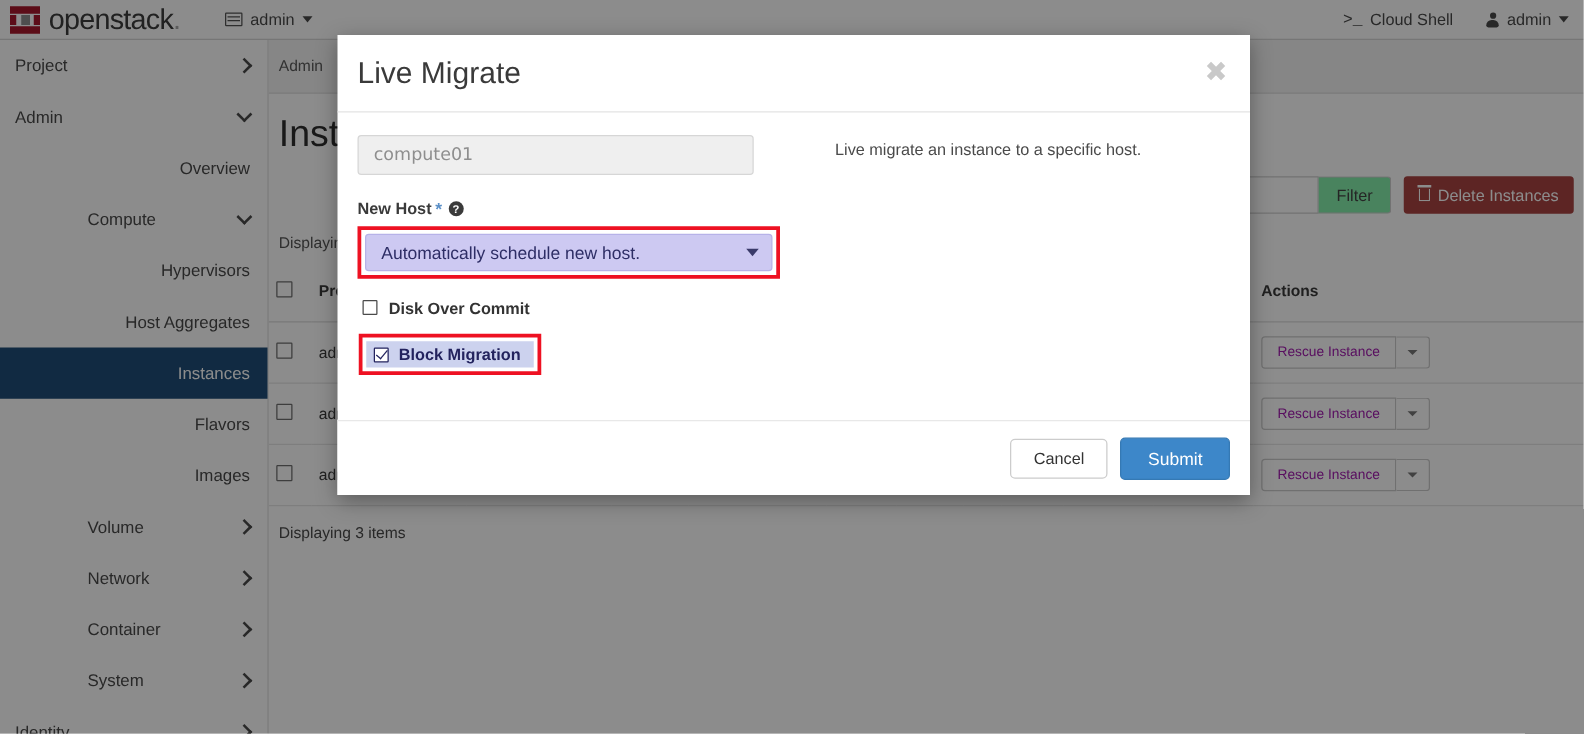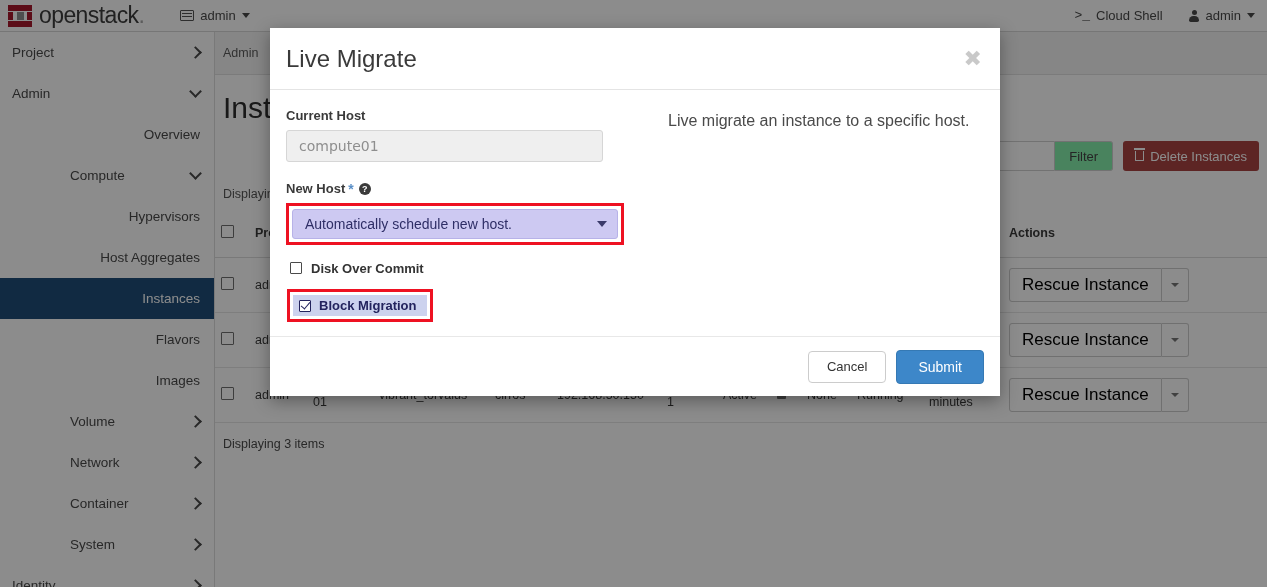--- a/index.html
+++ b/index.html
@@ -176,21 +176,21 @@
     position: relative; border-radius: 1px; margin-top: 4px;
   }
   .lock::before {
     content: ""; position: absolute; left: 0px; top: -5px;
     width: 7px; height: 5px; border: 1.4px solid #6f6f6f; border-bottom: none;
     border-radius: 4px 4px 0 0; box-sizing: border-box;
   }
   .act-wrap { display: flex; }
   .act-main {
     border: 1px solid #cccccc; background: #fff; border-radius: 3px 0 0 3px;
-    padding: 6px 12px; font-size: 17px; color: #000000; white-space: nowrap;
+    padding: 6px 12px; font-size: 11px; color: #a21caf; white-space: nowrap;
   }
   .act-car {
     border: 1px solid #cccccc; border-left: none; background: #fff;
     border-radius: 0 3px 3px 0; padding: 6px 9px;
     display: flex; align-items: center;
   }
   .car-sm {
     width: 0; height: 0; border-left: 4px solid transparent;
     border-right: 4px solid transparent; border-top: 4.5px solid #777;
   }
@@ -290,21 +290,21 @@
   .chk-on {
     width: 12px; height: 12px; border: 1.4px solid #23235e; border-radius: 1px;
     box-sizing: border-box; background: #fff; position: relative;
   }
   .chk-on::after {
     content: ""; position: absolute; left: 3px; top: -1px;
     width: 4px; height: 8px; border-right: 1.8px solid #23235e;
     border-bottom: 1.8px solid #23235e; transform: rotate(40deg);
   }
   #desc-title { font-size: 23px; color: #3a3a3a; font-weight: 400; margin-bottom: 16px; }
-  #desc-text { font-size: 16px; color: #4a4a4a; }
+  #desc-text { font-size: 13px; color: #4a4a4a; }
   #modal-foot {
     position: absolute; left: 0; bottom: 0; width: 730px; height: 60px;
     border-top: 1px solid #e8e8e8; background: #fff;
     display: flex; align-items: center; justify-content: flex-end;
     gap: 10px; padding-right: 16px; box-sizing: border-box;
   }
   #btn-cancel {
     height: 32px; padding: 0 18px; background: #fff; border: 1px solid #cccccc;
     border-radius: 4px; font-size: 13px; color: #333;
     display: flex; align-items: center; box-sizing: border-box;
@@ -538,23 +538,20 @@
 <div id="overlay"></div>
 
 <div id="modal">
   <div id="modal-head">
     <div id="modal-title">Live Migrate</div>
     <div id="modal-close">✖</div>
   </div>
 
   <div id="modal-body">
     <div id="mb-left">
-      <div class="fld-label">
-        <span>Current Host</span>
-      </div>
       <div id="cur-host">compute01</div>
 
       <div class="fld-label">
         <span>New Host</span>
         <span class="req-star">*</span>
         <span class="help-ic">?</span>
       </div>
 
       <span id="newhost-hl" class="hl-box">
         <div id="newhost-sel">

